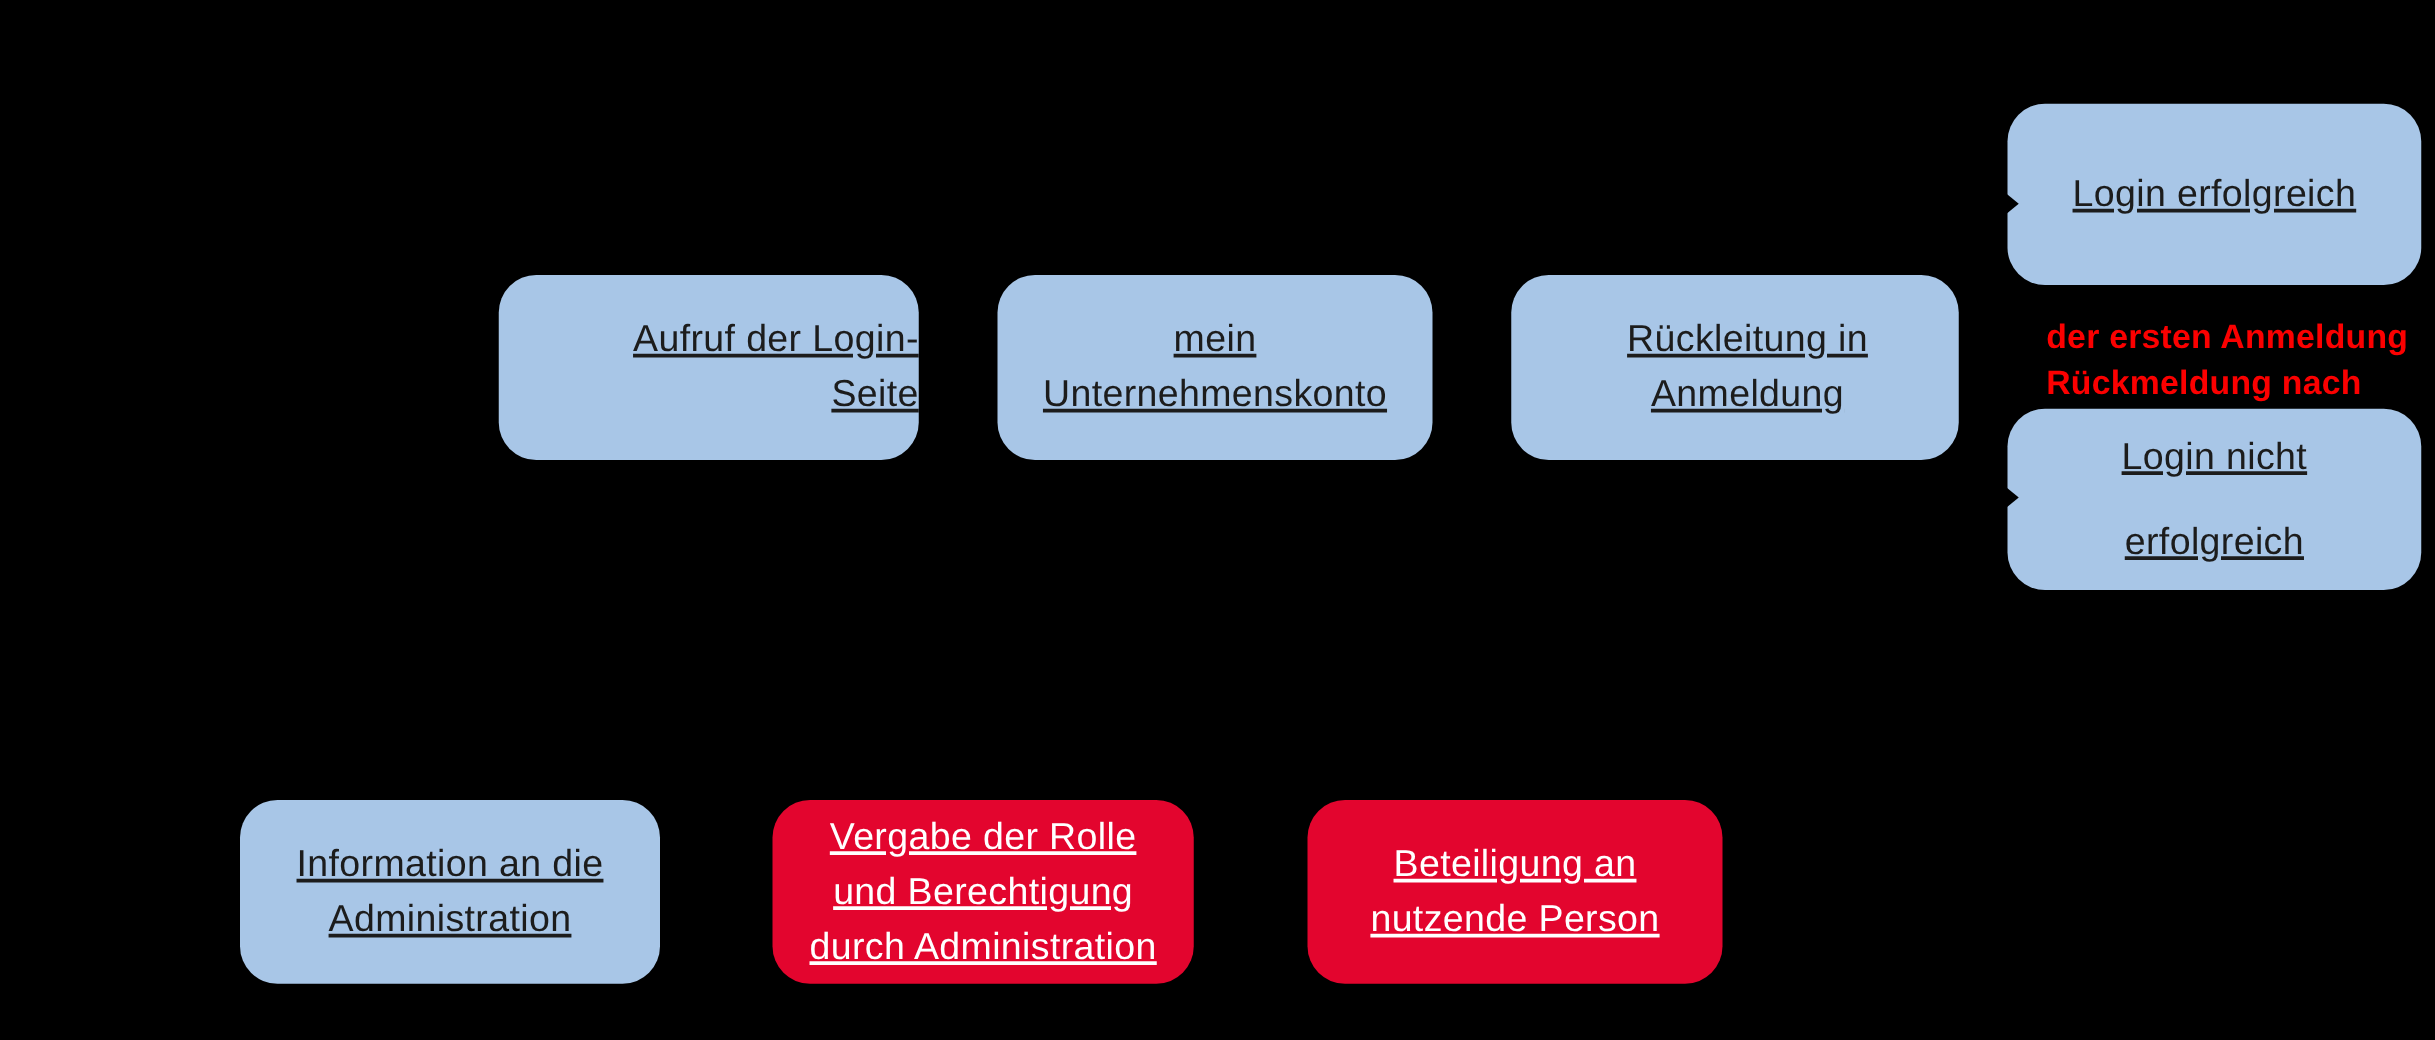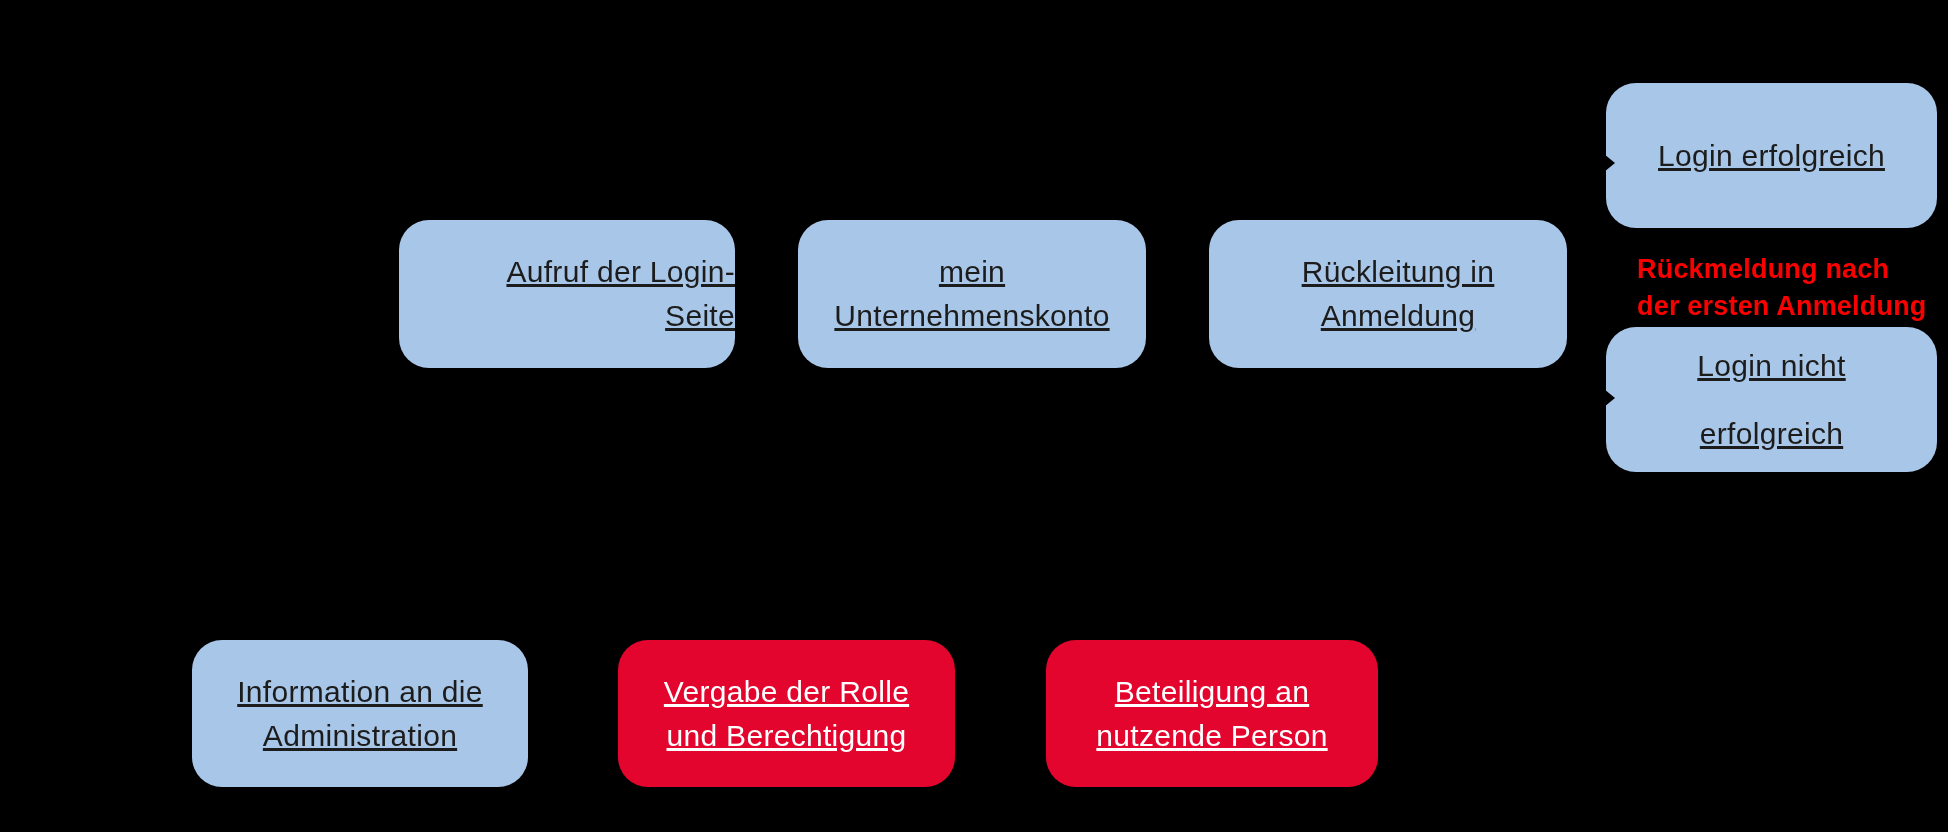--- a/index.html
+++ b/index.html
@@ -101,32 +101,33 @@
   <div class="node blue" id="n-login-erfolgreich">
     <span>Login erfolgreich</span>
   </div>
 
   <div class="node blue" id="n-login-nicht-erfolgreich">
     <span>Login nicht</span>
     <span>erfolgreich</span>
   </div>
 
   <div class="annotation">
+    <span>der ersten Anmeldung</span>
     <span>Rückmeldung nach</span>
-    <span>der ersten Anmeldung</span>
   </div>
 
   <div class="node blue" id="n-info-administration">
     <span>Information an die</span>
     <span>Administration</span>
   </div>
 
   <div class="node red" id="n-vergabe-rolle">
     <span>Vergabe der Rolle</span>
     <span>und Berechtigung</span>
+    <span>durch Administration</span>
   </div>
 
   <div class="node red" id="n-info-person">
     <span>Beteiligung an</span>
     <span>nutzende Person</span>
   </div>
 
   <div class="notch" id="notch-top"></div>
   <div class="notch" id="notch-bottom"></div>
 

